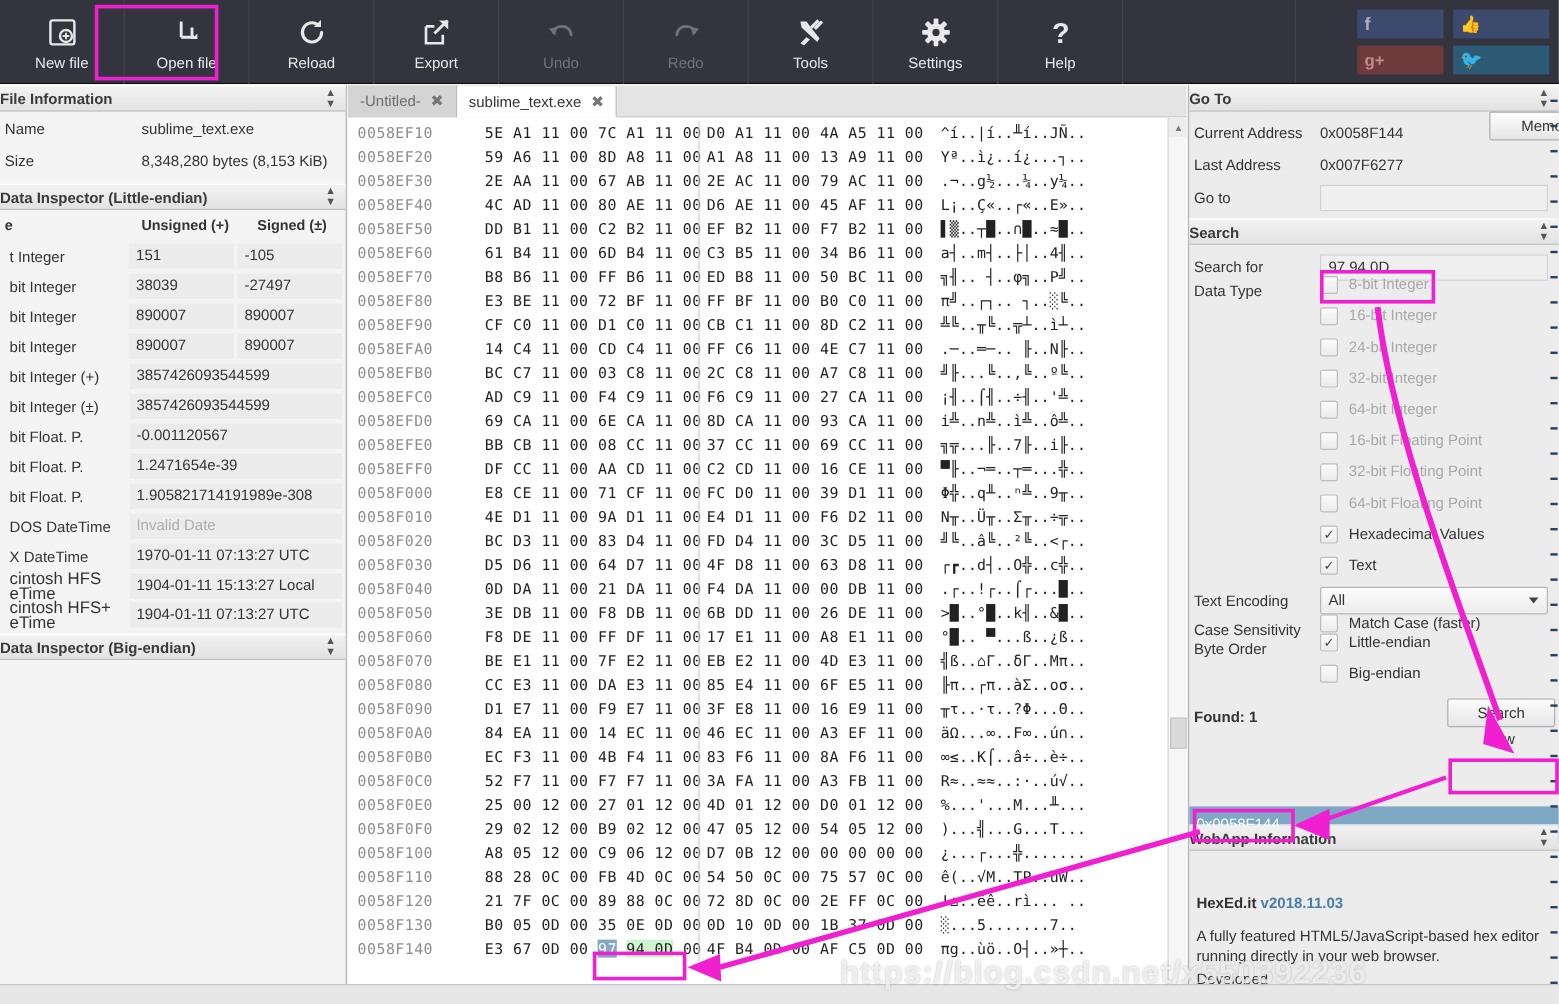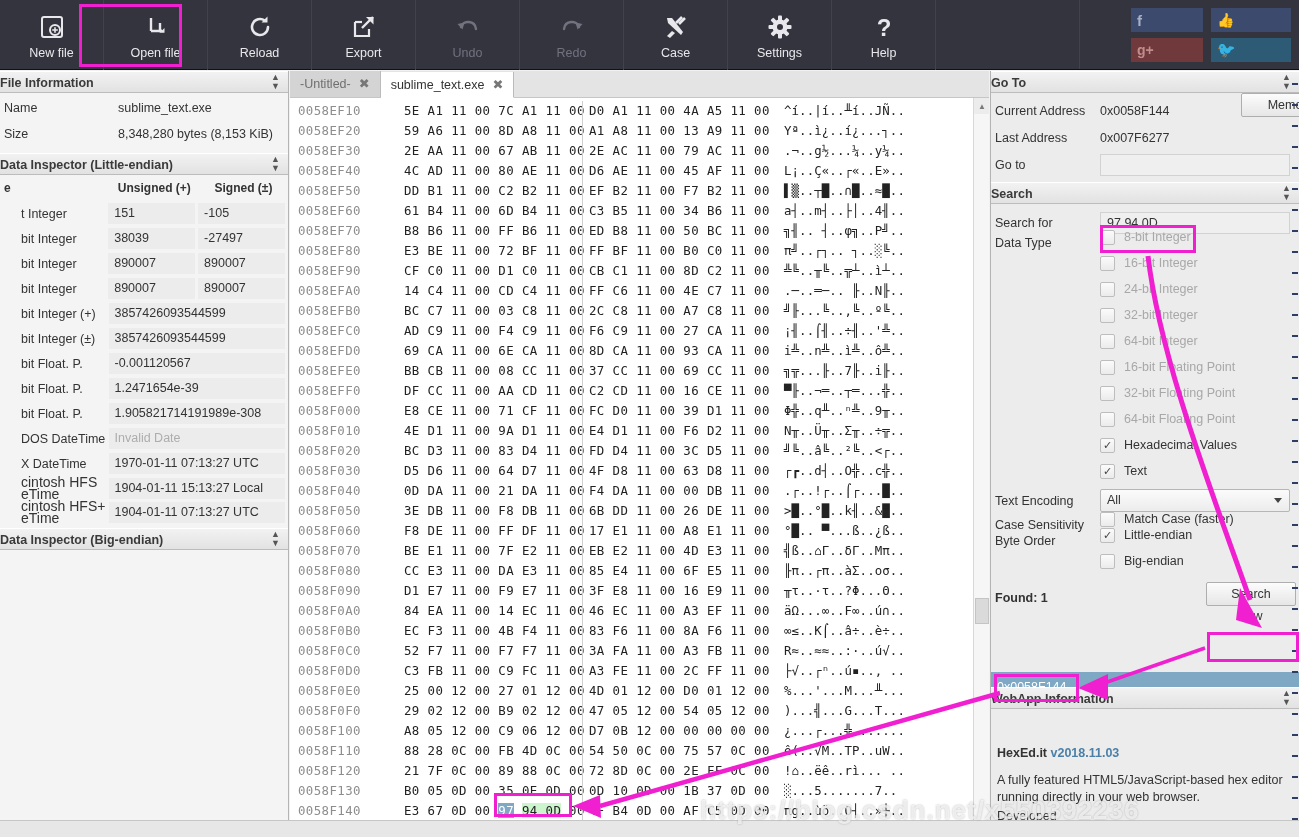--- a/index.html
+++ b/index.html
@@ -57,21 +57,21 @@
   }
   .finfo-row { height:26px; display:flex; align-items:center; font-size:12.5px; }
   .finfo-row .k { width:118px; padding-left:4px; color:#333; }
   .finfo-row .v { color:#333; }
 
   .di-head { display:flex; height:26px; align-items:center; font-weight:bold; font-size:12px;}
   .di-head .c1 { width:118px; padding-left:4px;}
   .di-head .c2 { width:96px; text-align:center;}
   .di-head .c3 { width:96px; text-align:center;}
   .di-row { display:flex; height:25px; align-items:center; font-size:12.5px; }
-  .di-row .c1 { width:118px; padding-left:21px; line-height:12px; }
+  .di-row .c1 { width:118px; padding-left:8px; line-height:12px; }
   .di-row .c1 small { display:block; font-size:14px; }
   .di-row .val {
     height:21px; line-height:21px; background:#ececec; color:#333;
     padding-left:6px; margin-right:3px; overflow:hidden; white-space:nowrap;
   }
   .di-row .val.w1 { width:96px; }
   .di-row .val.wide { width:195px; }
   .di-row .val.muted { color:#adadad; }
   .bits { display:flex; gap:7px; padding-left:4px; align-items:center;}
   .bit {
@@ -229,21 +229,21 @@
     <span class="tb-lbl">Redo</span>
   </div>
   <div class="tb-btn">
     <span class="tb-ico">
       <svg width="26" height="26" viewBox="0 0 26 26">
           <path d="M4 4 L9 4 L20 18 L18 21 L5 9 Z" fill="#e8e8ec"></path>
           <path d="M22 4 L16 10 M19 3 L13 9" stroke="#e8e8ec" stroke-width="2.6"></path>
           <path d="M9 17 L4 22 L7 24 L12 19 Z" fill="#e8e8ec"></path>
         </svg>
     </span>
-    <span class="tb-lbl">Case</span>
+    <span class="tb-lbl">Tools</span>
   </div>
   <div class="tb-btn">
     <span class="tb-ico">
       <svg width="26" height="26" viewBox="0 0 26 26">
           <g fill="#e8e8ec">
             <rect x="11" y="1.5" width="4" height="23" rx="1"></rect>
             <rect x="11" y="1.5" width="4" height="23" rx="1" transform="rotate(45 13 13)"></rect>
             <rect x="11" y="1.5" width="4" height="23" rx="1" transform="rotate(90 13 13)"></rect>
             <rect x="11" y="1.5" width="4" height="23" rx="1" transform="rotate(135 13 13)"></rect>
             <circle cx="13" cy="13" r="7.5"></circle>
@@ -414,21 +414,20 @@
       <div class="hexrow"><span class="addr">0058F030</span><span class="g b1">D5 D6 11 00 64 D7 11 00</span><span class="g b2">4F D8 11 00 63 D8 11 00</span><span class="ascii">┌┏..d┤..O╬..c╬..</span></div>
       <div class="hexrow"><span class="addr">0058F040</span><span class="g b1">0D DA 11 00 21 DA 11 00</span><span class="g b2">F4 DA 11 00 00 DB 11 00</span><span class="ascii">.┌..!┌..⌠┌...█..</span></div>
       <div class="hexrow"><span class="addr">0058F050</span><span class="g b1">3E DB 11 00 F8 DB 11 00</span><span class="g b2">6B DD 11 00 26 DE 11 00</span><span class="ascii">&gt;█..°█..k╢..&amp;█..</span></div>
       <div class="hexrow"><span class="addr">0058F060</span><span class="g b1">F8 DE 11 00 FF DF 11 00</span><span class="g b2">17 E1 11 00 A8 E1 11 00</span><span class="ascii">°█.. ▀...ß..¿ß..</span></div>
       <div class="hexrow"><span class="addr">0058F070</span><span class="g b1">BE E1 11 00 7F E2 11 00</span><span class="g b2">EB E2 11 00 4D E3 11 00</span><span class="ascii">╣ß..⌂Γ..δΓ..Mπ..</span></div>
       <div class="hexrow"><span class="addr">0058F080</span><span class="g b1">CC E3 11 00 DA E3 11 00</span><span class="g b2">85 E4 11 00 6F E5 11 00</span><span class="ascii">╟π..┌π..àΣ..oσ..</span></div>
       <div class="hexrow"><span class="addr">0058F090</span><span class="g b1">D1 E7 11 00 F9 E7 11 00</span><span class="g b2">3F E8 11 00 16 E9 11 00</span><span class="ascii">╥τ..·τ..?Φ...Θ..</span></div>
       <div class="hexrow"><span class="addr">0058F0A0</span><span class="g b1">84 EA 11 00 14 EC 11 00</span><span class="g b2">46 EC 11 00 A3 EF 11 00</span><span class="ascii">äΩ...∞..F∞..ú∩..</span></div>
       <div class="hexrow"><span class="addr">0058F0B0</span><span class="g b1">EC F3 11 00 4B F4 11 00</span><span class="g b2">83 F6 11 00 8A F6 11 00</span><span class="ascii">∞≤..K⌠..â÷..è÷..</span></div>
       <div class="hexrow"><span class="addr">0058F0C0</span><span class="g b1">52 F7 11 00 F7 F7 11 00</span><span class="g b2">3A FA 11 00 A3 FB 11 00</span><span class="ascii">R≈..≈≈..:·..ú√..</span></div>
-      <div class="hexrow"><span class="addr">0058F0D0</span><span class="g b1">C3 FB 11 00 C9 FC 11 00</span><span class="g b2">A3 FE 11 00 2C FF 11 00</span><span class="ascii">├√..┌ⁿ..ú▪.., ..</span></div>
       <div class="hexrow"><span class="addr">0058F0E0</span><span class="g b1">25 00 12 00 27 01 12 00</span><span class="g b2">4D 01 12 00 D0 01 12 00</span><span class="ascii">%...'...M...╨...</span></div>
       <div class="hexrow"><span class="addr">0058F0F0</span><span class="g b1">29 02 12 00 B9 02 12 00</span><span class="g b2">47 05 12 00 54 05 12 00</span><span class="ascii">)...╣...G...T...</span></div>
       <div class="hexrow"><span class="addr">0058F100</span><span class="g b1">A8 05 12 00 C9 06 12 00</span><span class="g b2">D7 0B 12 00 00 00 00 00</span><span class="ascii">¿...┌...╬.......</span></div>
       <div class="hexrow"><span class="addr">0058F110</span><span class="g b1">88 28 0C 00 FB 4D 0C 00</span><span class="g b2">54 50 0C 00 75 57 0C 00</span><span class="ascii">ê(..√M..TP..uW..</span></div>
       <div class="hexrow"><span class="addr">0058F120</span><span class="g b1">21 7F 0C 00 89 88 0C 00</span><span class="g b2">72 8D 0C 00 2E FF 0C 00</span><span class="ascii">!⌂..ëê..rì... ..</span></div>
       <div class="hexrow"><span class="addr">0058F130</span><span class="g b1">B0 05 0D 00 35 0E 0D 00</span><span class="g b2">0D 10 0D 00 1B 37 0D 00</span><span class="ascii">░...5.......7..</span></div>
       <div class="hexrow"><span class="addr">0058F140</span><span class="g b1">E3 67 0D 00 <span class="hl-sel">97</span> <span class="hl-green">94 0D</span> 00</span><span class="g b2">4F B4 0D 00 AF C5 0D 00</span><span class="ascii">πg..ùö..O┤..»┼..</span></div>
     </div>
   <div id="hexscroll">
     <div class="sb-arrow">▲</div>

